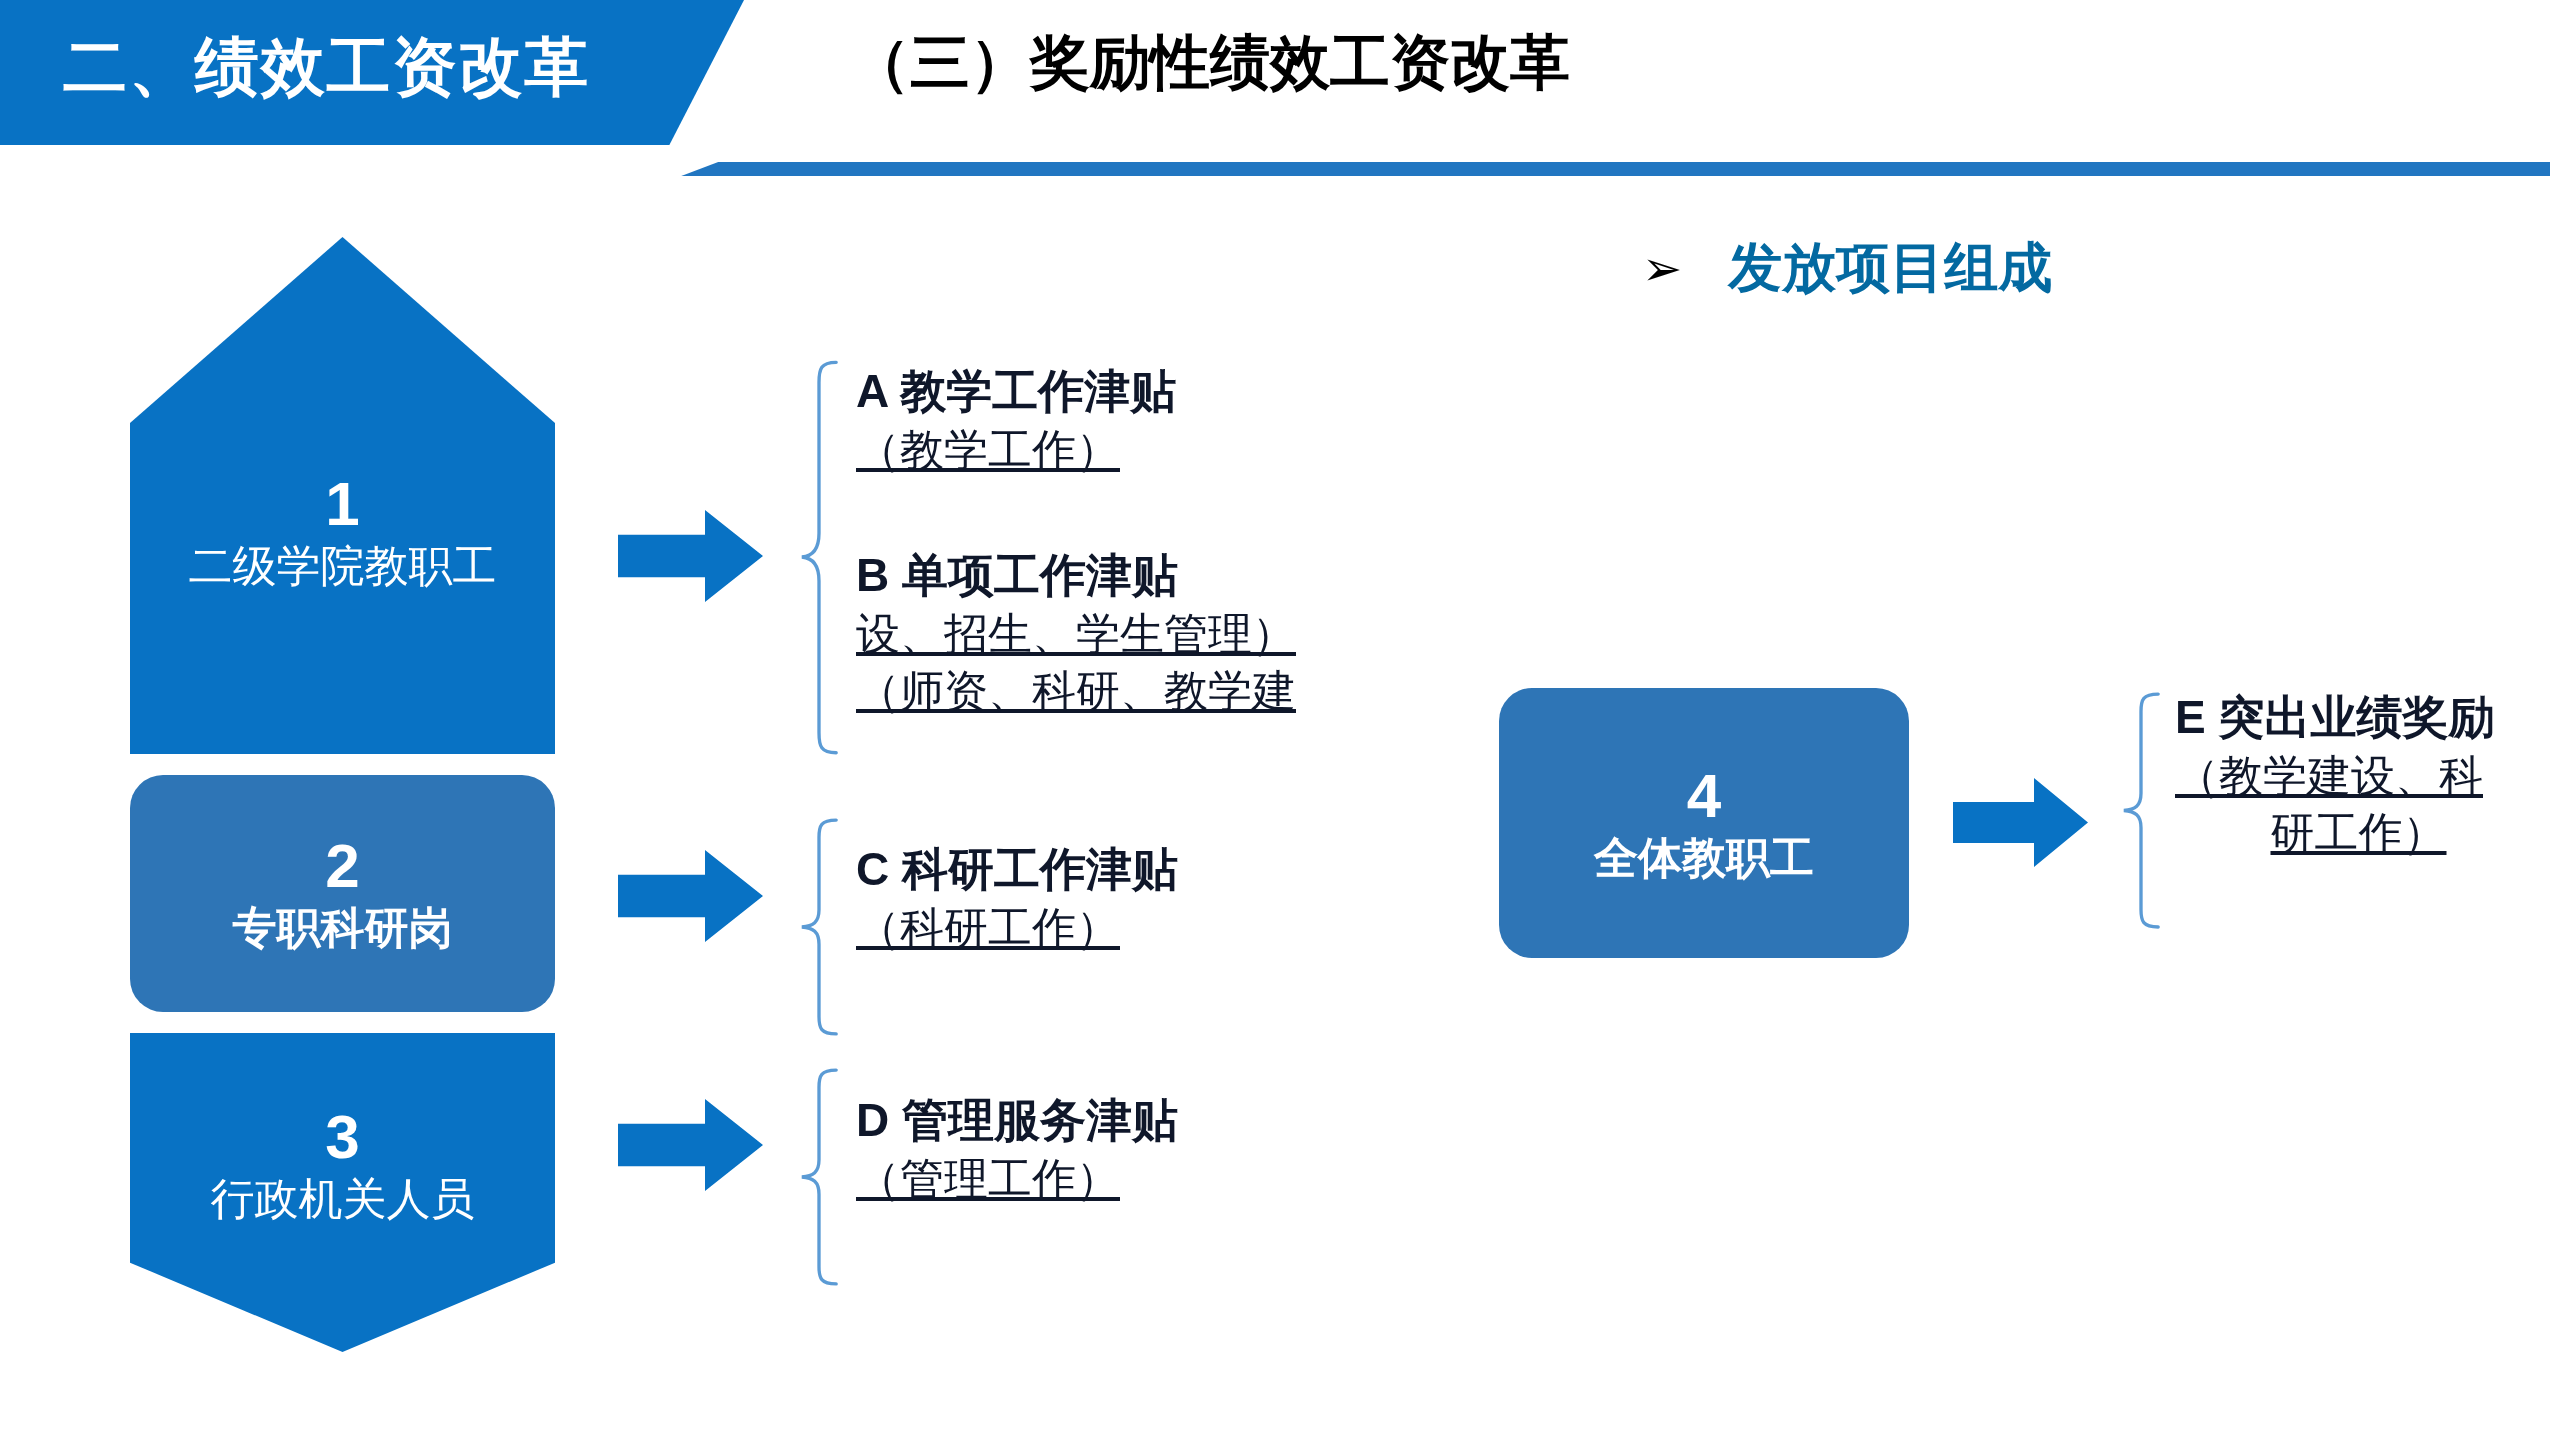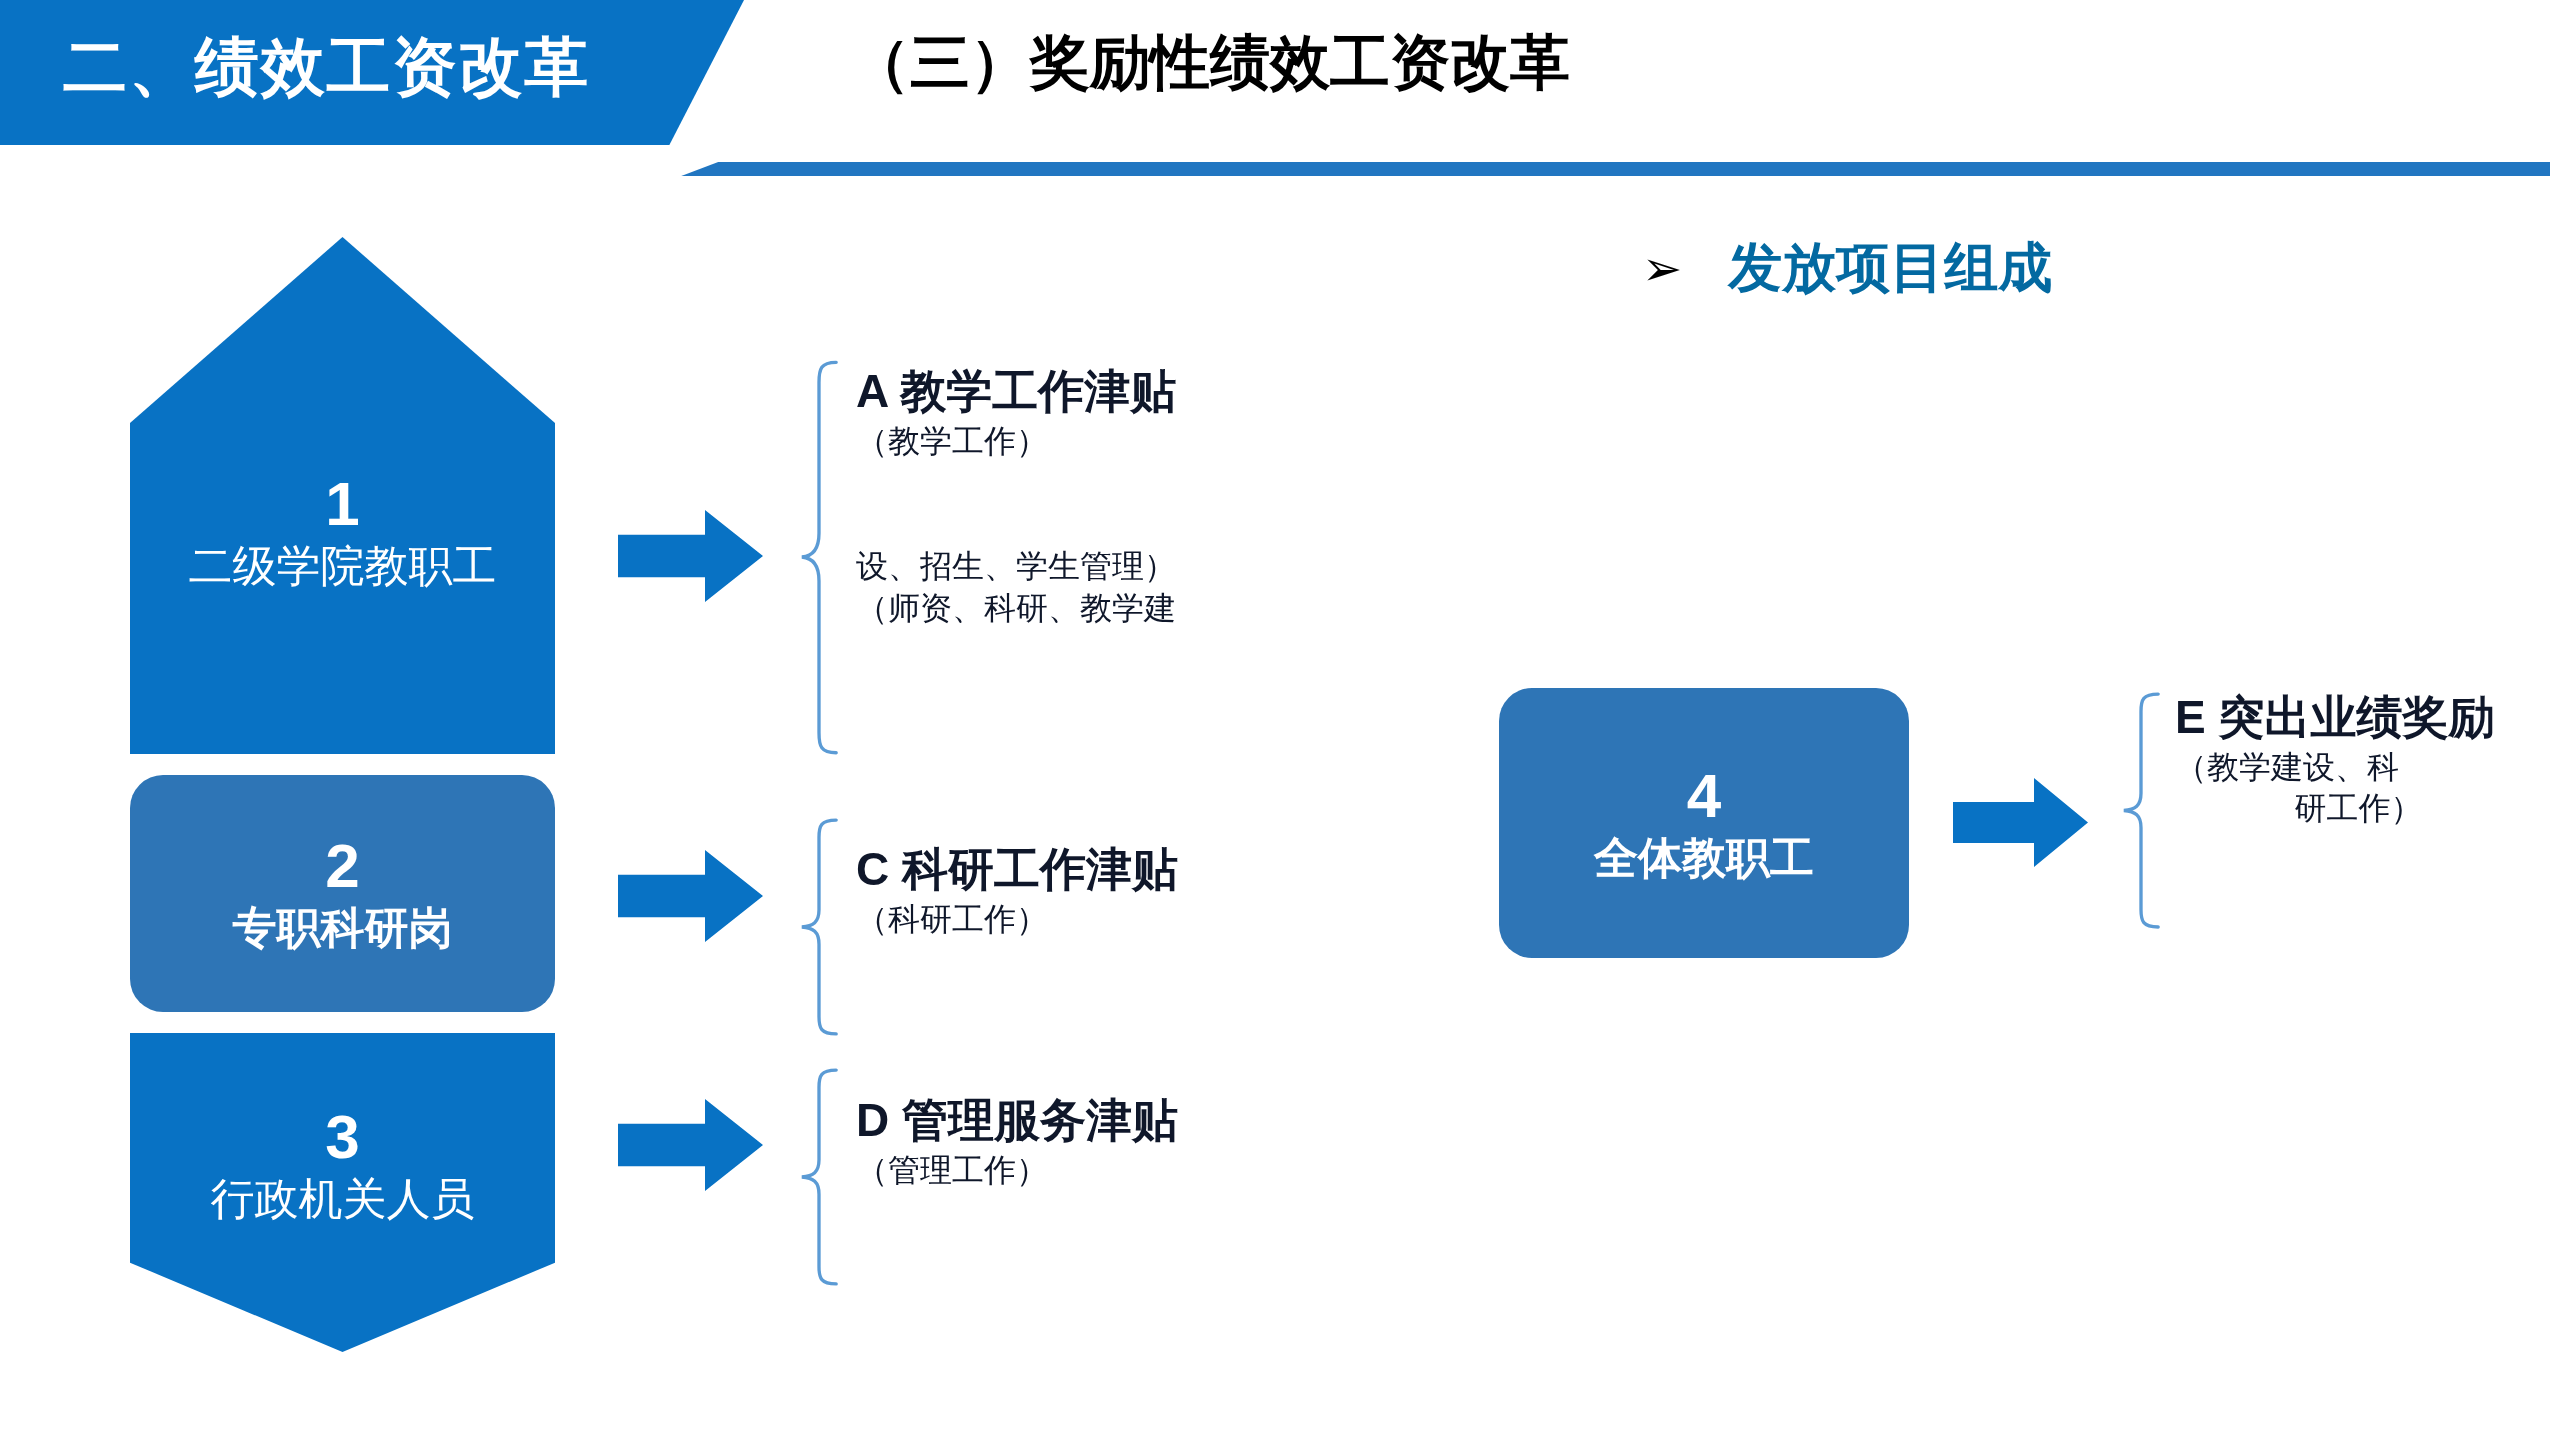--- a/index.html
+++ b/index.html
@@ -68,21 +68,21 @@
   
   .brace{position:absolute;}
   .brace svg{display:block;overflow:visible;}
 
   
   .txt-block{position:absolute;color:#0f172a;}
   .txt-head{
     font-size:46px;font-weight:700;line-height:1.28;white-space:nowrap;
   }
   .txt-sub{
-    font-size:32px;font-weight:400;line-height:1.30;
+    font-size:44px;font-weight:400;line-height:1.30;text-decoration:underline;
   }
 
   
   #right-heading{
     position:absolute;left:1642px;top:232px;
     display:flex;align-items:center;gap:46px;white-space:nowrap;
   }
   .bullet-arrow{
     font-size:48px;color:#000000;line-height:1;font-weight:400;
   }
@@ -156,20 +156,21 @@
     <path d="M40 3 C24 3 22 9 22 21 L22 107 C22 120 16 124 4 125 C16 126 22 130 22 143 L22 229 C22 241 24 247 40 247" stroke="#5B9BD5" stroke-width="3.5" fill="none" stroke-linecap="round"></path>
   </svg>
 </div>
 
 <div class="txt-block" style="left:856px;top:362px;width:618px;">
   <div class="txt-head">A  教学工作津贴</div>
   <div class="txt-sub">（教学工作）</div>
 </div>
 
 <div class="txt-block" style="left:856px;top:546px;width:618px;">
+  <div class="txt-head">B  单项工作津贴</div>
   <div class="txt-sub">设、招生、学生管理）</div>
   <div class="txt-sub">（师资、科研、教学建</div>
 </div>
 
 <div class="txt-block" style="left:856px;top:840px;width:618px;">
   <div class="txt-head">C  科研工作津贴</div>
   <div class="txt-sub">（科研工作）</div>
 </div>
 
 <div class="txt-block" style="left:856px;top:1091px;width:618px;">

